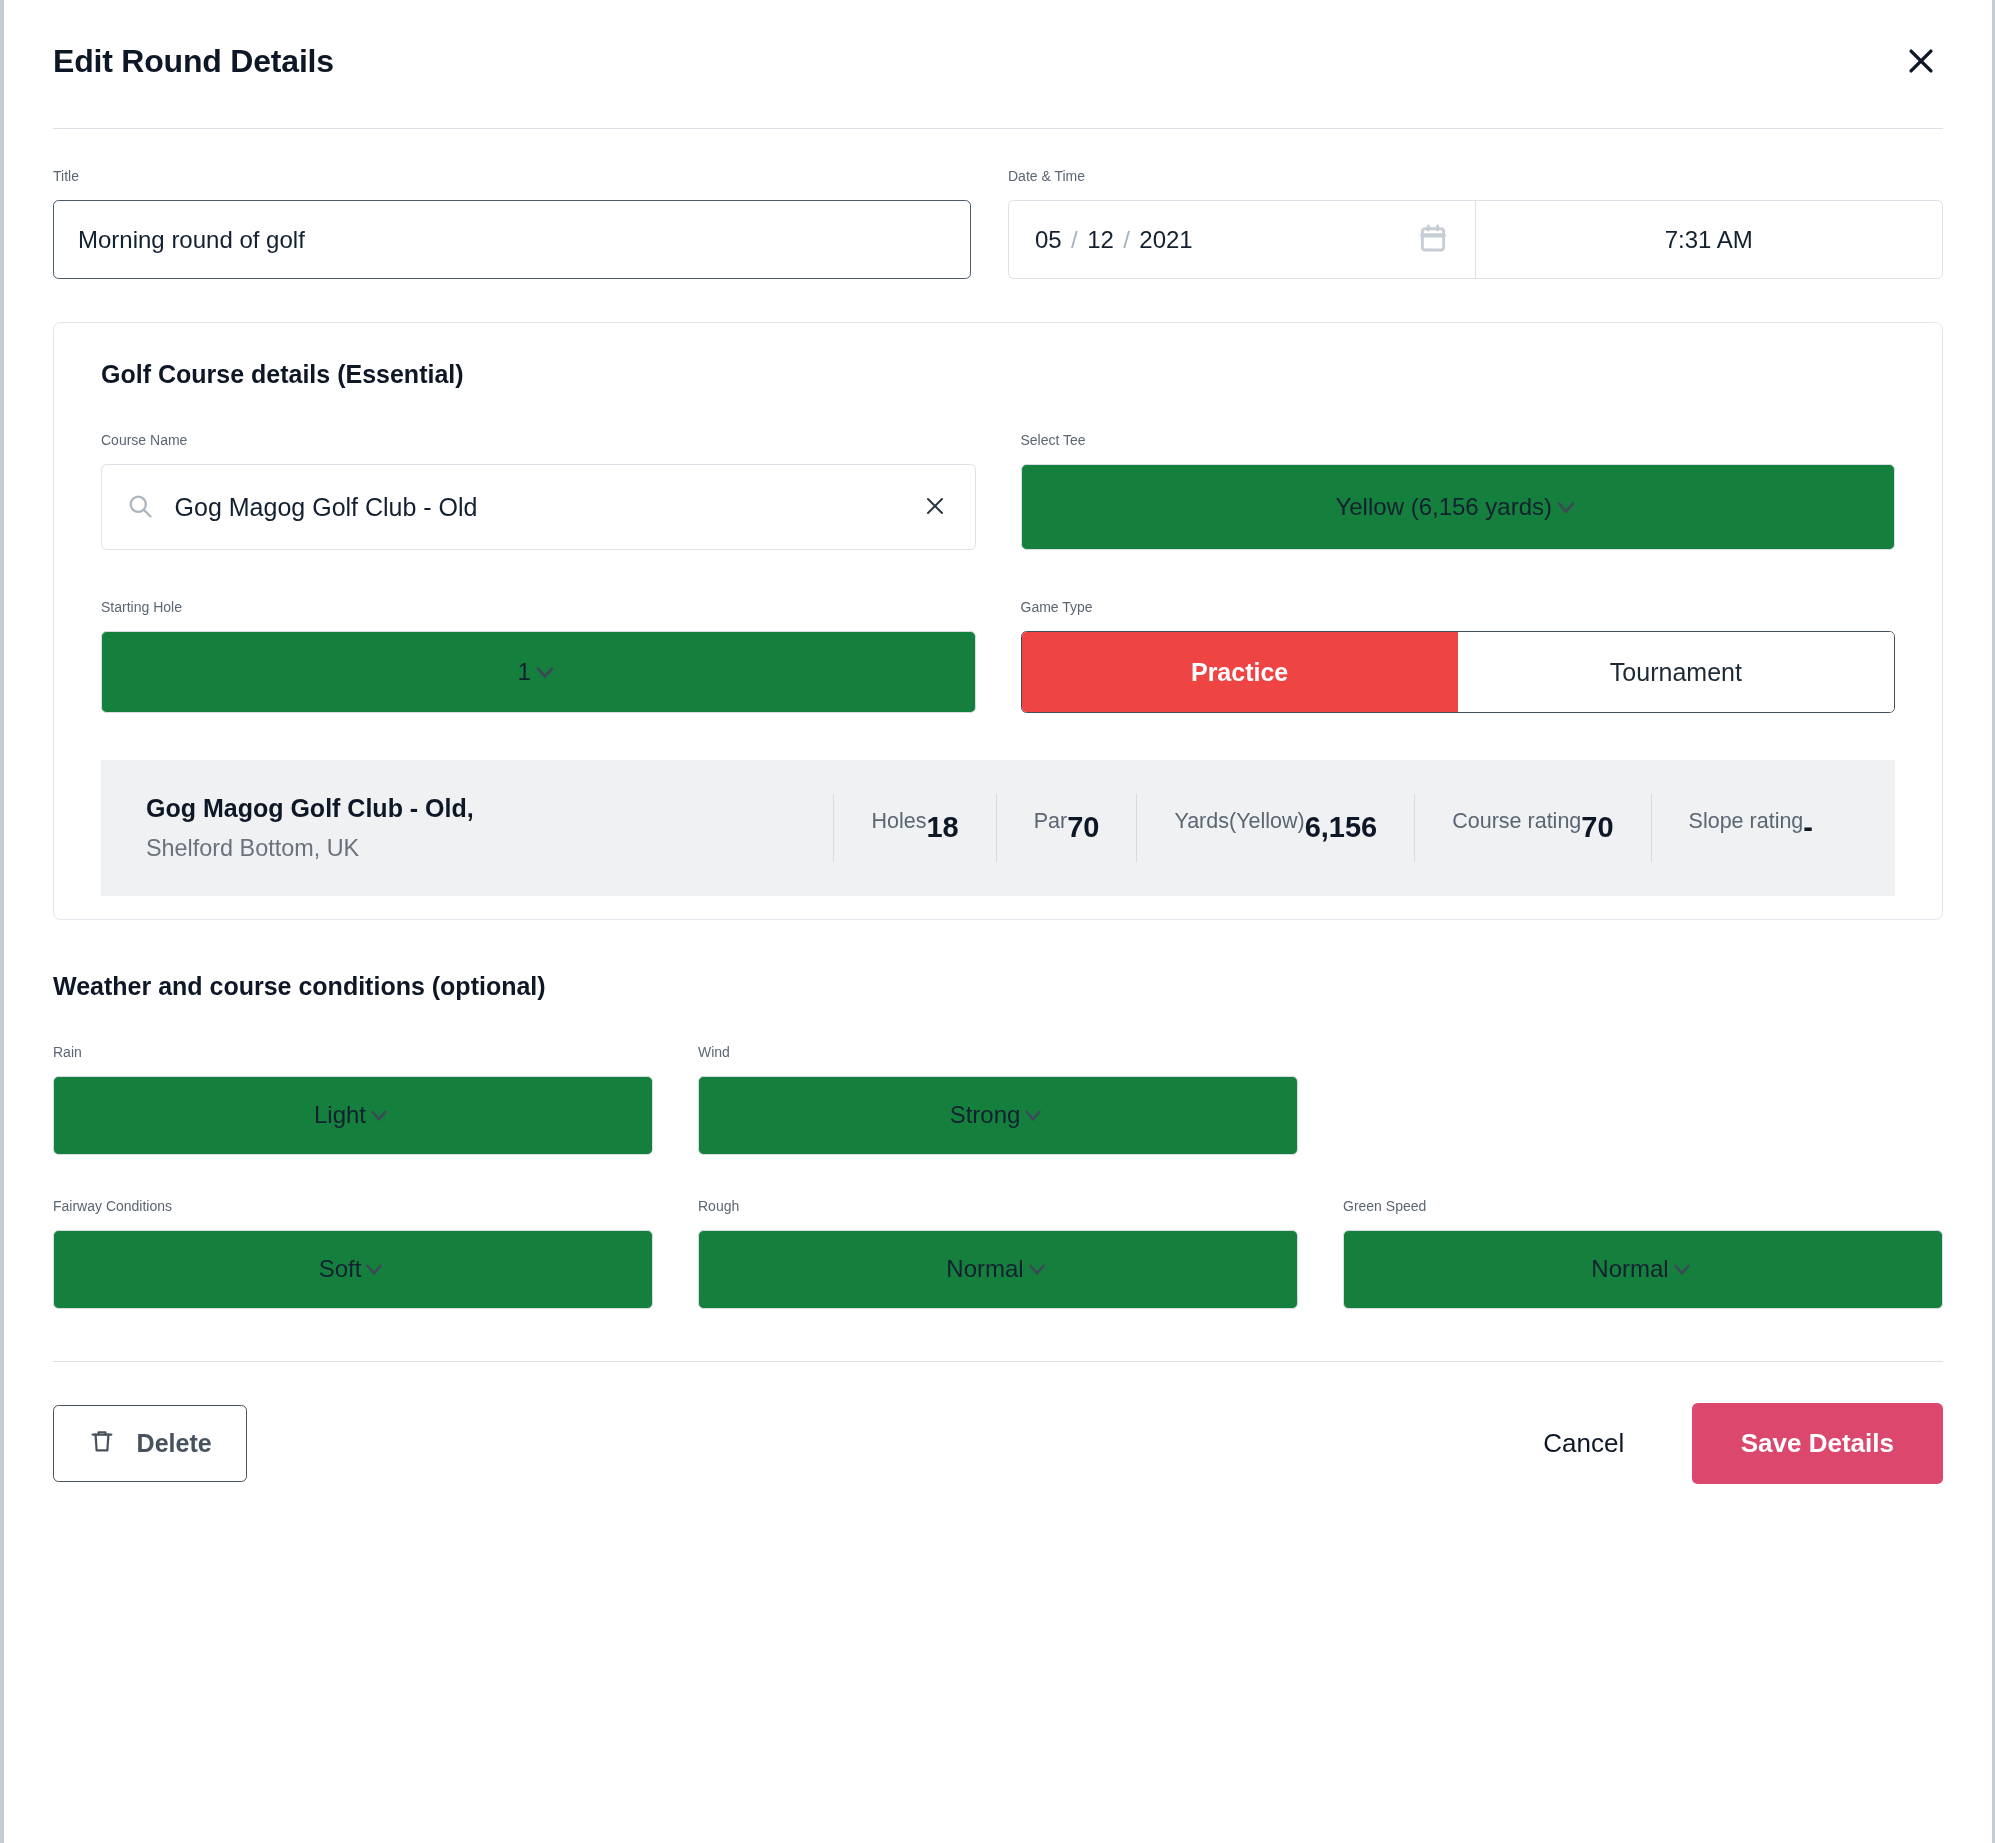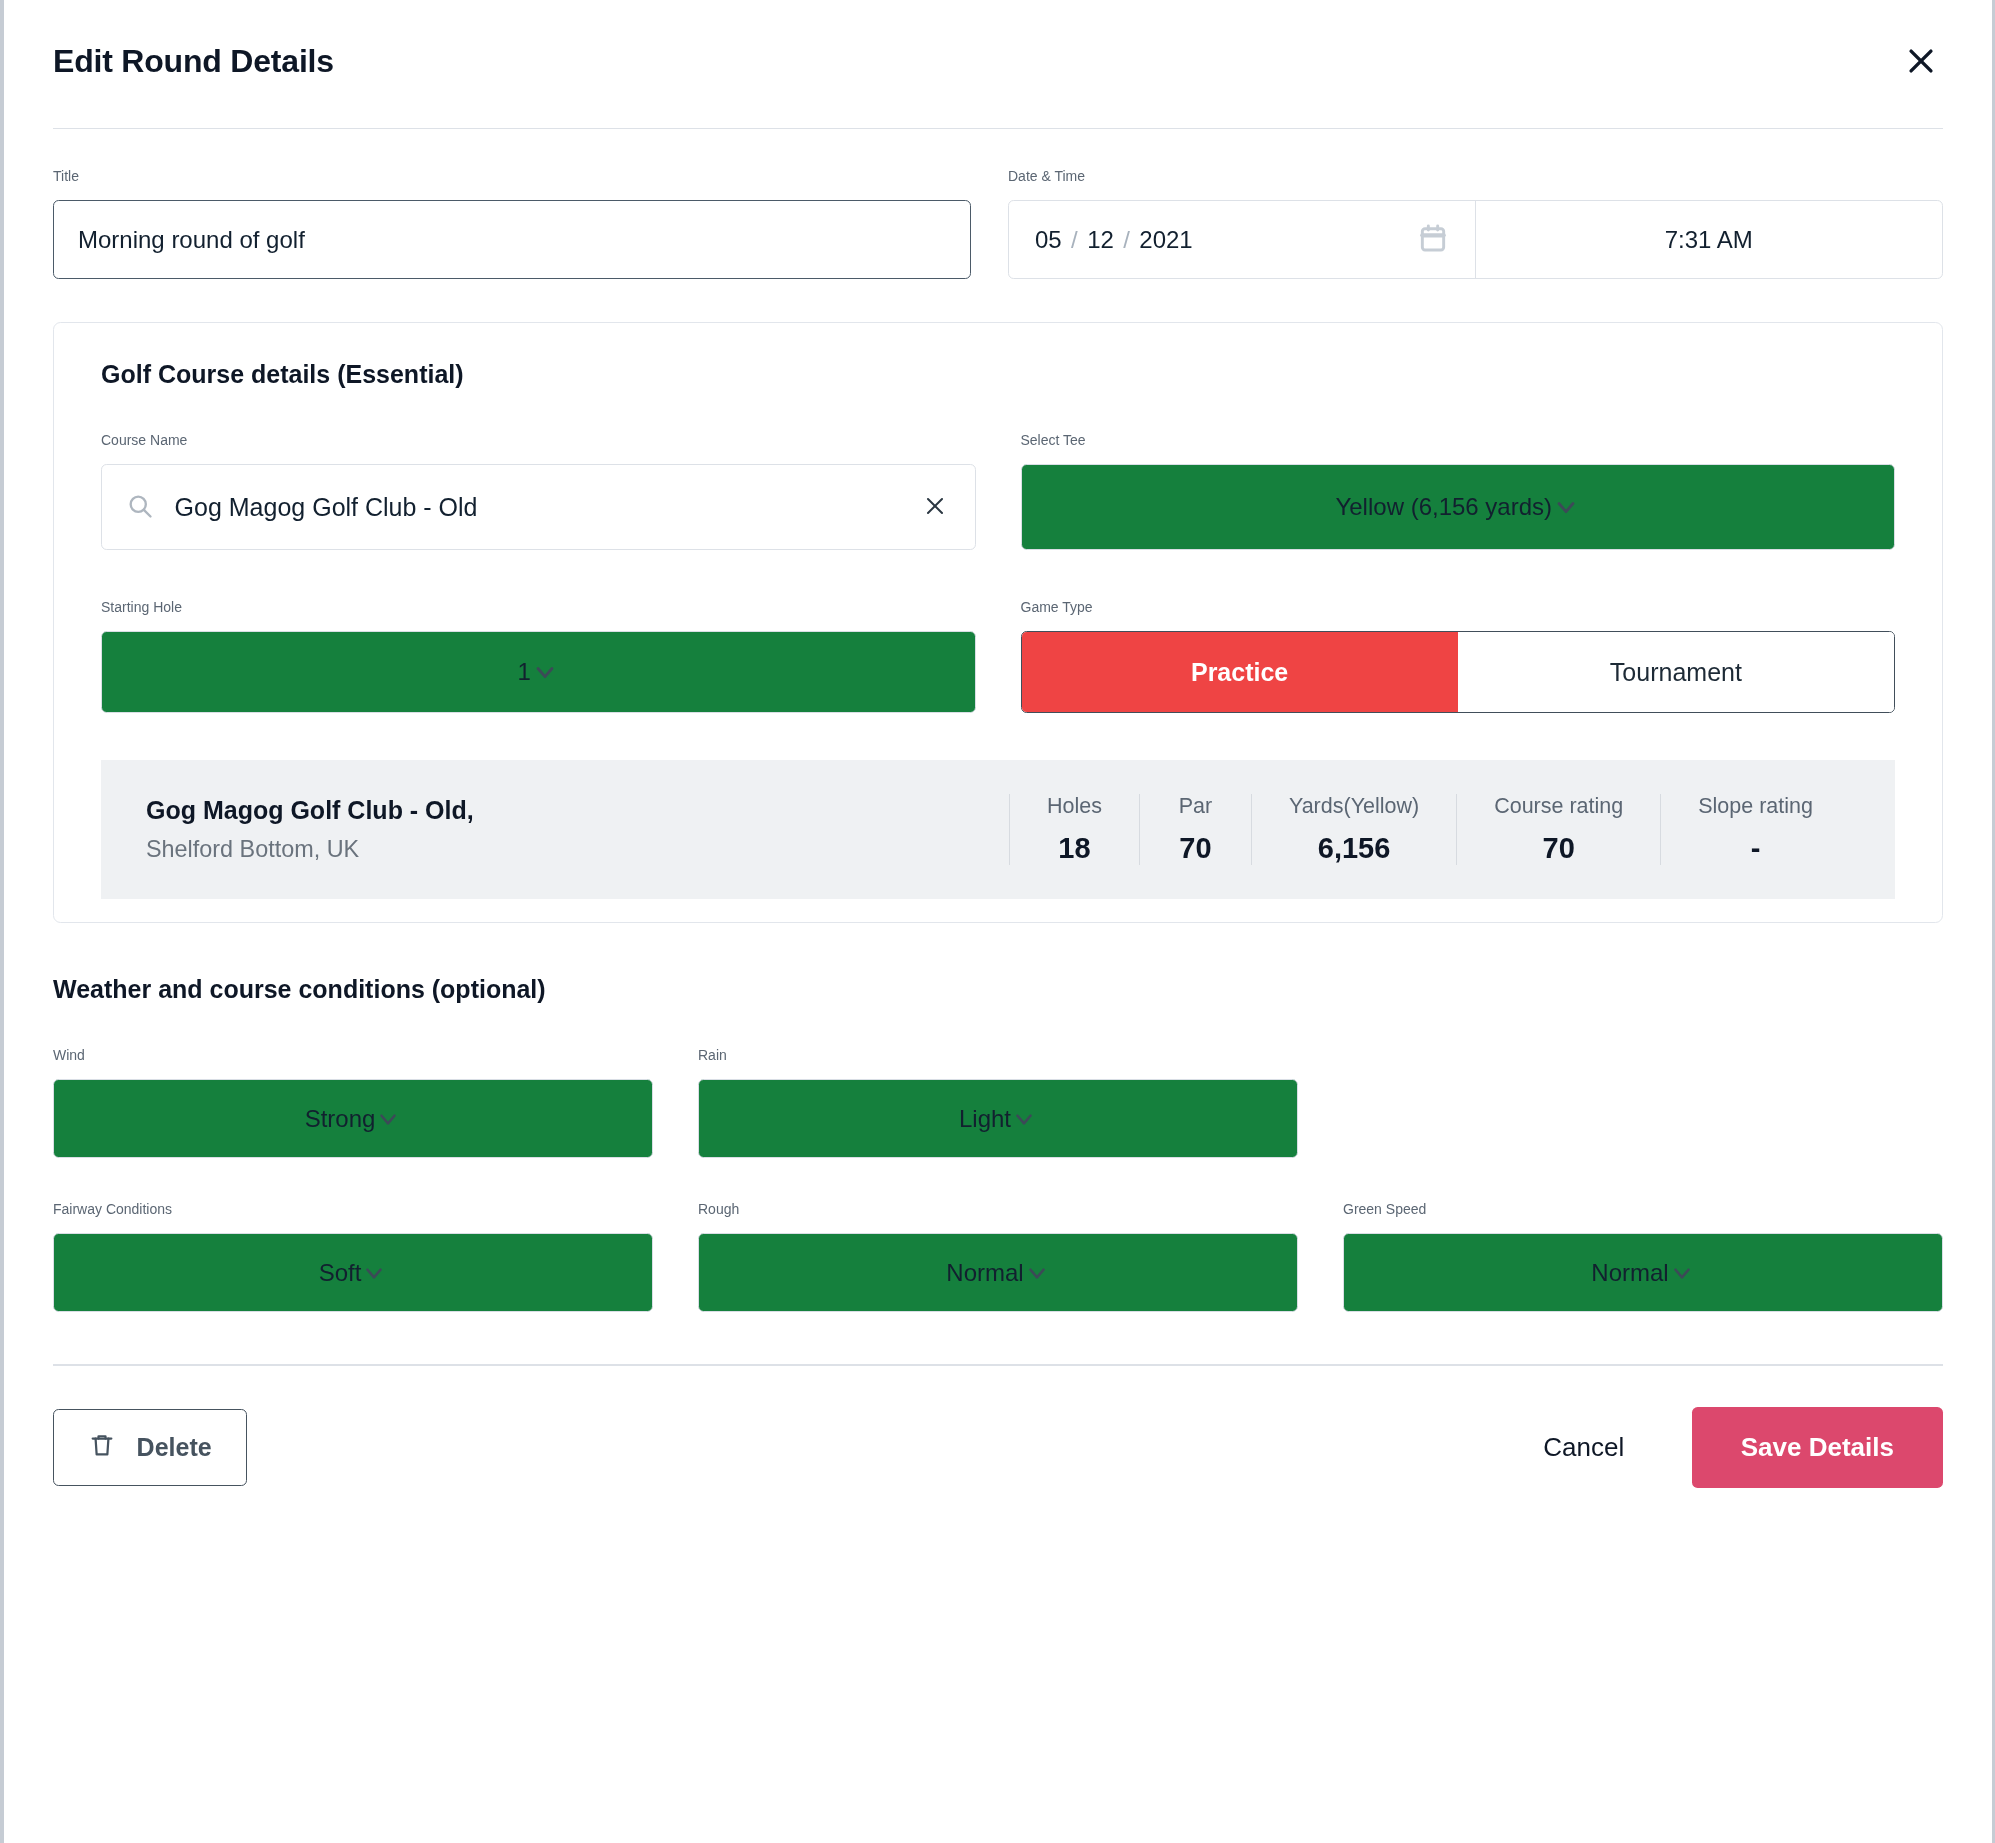--- a/index.html
+++ b/index.html
@@ -215,21 +215,21 @@
     margin-bottom: 11.2px;
   }
   .summary-name .loc {
     font-size: 23.4px;
     color: #6a737d;
   }
   .summary-stat {
     padding: 0 37px;
     border-left: 1.9px solid #d7dbe0;
     display: flex;
-    flex-direction: column;
+    flex-direction: row;
     align-items: center;
     justify-content: center;
     min-width: 112px;
   }
   .summary-stat .slabel {
     font-size: 21.5px;
     color: #5b6673;
     margin-bottom: 13px;
     white-space: nowrap;
   }
@@ -446,35 +446,35 @@
         <div class="slabel">Slope rating</div>
         <div class="svalue">-</div>
       </div>
     </div>
   </div>
 
   <div class="weather-heading">Weather and course conditions (optional)</div>
 
   <div class="weather-grid">
     <div class="w-cell">
+      <span class="field-label">Rain</span>
+      <div class="select-box">
+        <span>Light</span>
+        <span class="chev">
+          <svg width="26" height="26" viewBox="0 0 24 24" fill="none" stroke="#3c4a57" stroke-width="2.4" stroke-linecap="round" stroke-linejoin="round">
+              <polyline points="6 9 12 16 18 9"></polyline>
+            </svg>
+        </span>
+      </div>
+    </div>
+
+    <div class="w-cell">
       <span class="field-label">Wind</span>
       <div class="select-box">
         <span>Strong</span>
-        <span class="chev">
-          <svg width="26" height="26" viewBox="0 0 24 24" fill="none" stroke="#3c4a57" stroke-width="2.4" stroke-linecap="round" stroke-linejoin="round">
-              <polyline points="6 9 12 16 18 9"></polyline>
-            </svg>
-        </span>
-      </div>
-    </div>
-
-    <div class="w-cell">
-      <span class="field-label">Rain</span>
-      <div class="select-box">
-        <span>Light</span>
         <span class="chev">
           <svg width="26" height="26" viewBox="0 0 24 24" fill="none" stroke="#3c4a57" stroke-width="2.4" stroke-linecap="round" stroke-linejoin="round">
               <polyline points="6 9 12 16 18 9"></polyline>
             </svg>
         </span>
       </div>
     </div>
 
     <div class="w-cell hidden"></div>
 

